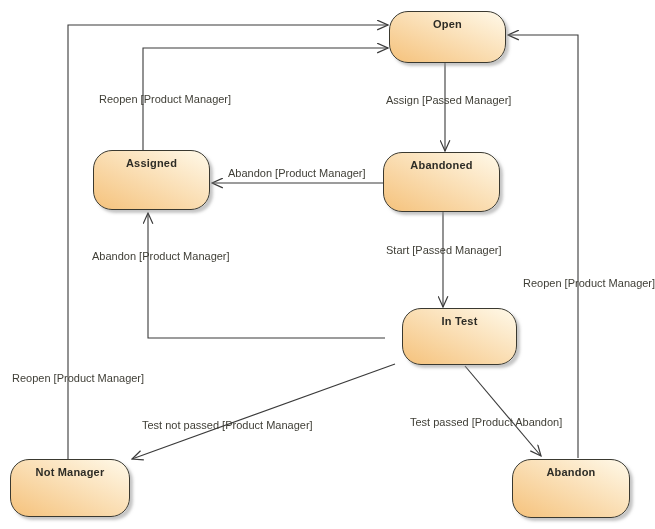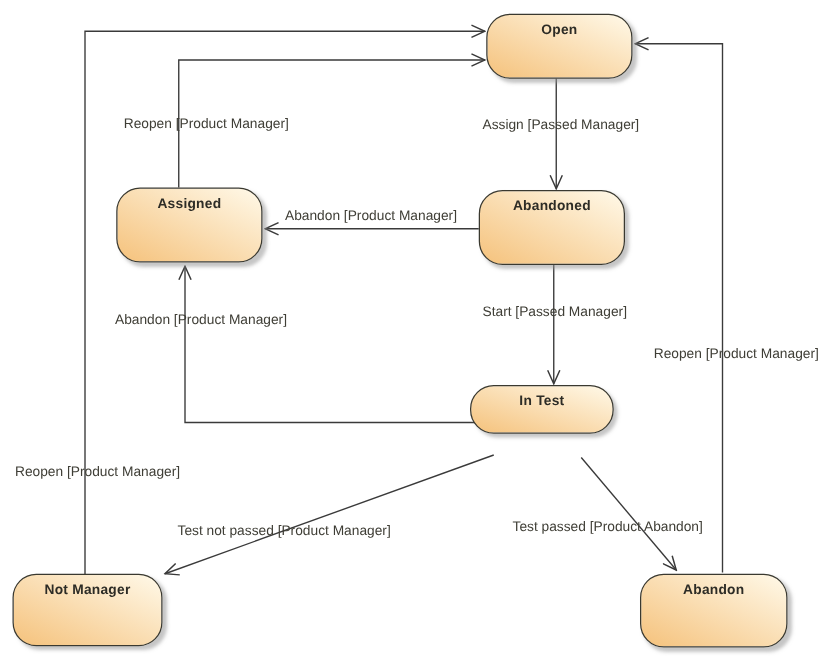--- a/index.html
+++ b/index.html
@@ -69,21 +69,21 @@
   </div>
 
   <div class="state" style="left:93px; top:150px; width:117px; height:60px;">
     <span class="state-title">Assigned</span>
   </div>
 
   <div class="state" style="left:383px; top:152px; width:117px; height:60px;">
     <span class="state-title">Abandoned</span>
   </div>
 
-  <div class="state" style="left:376px; top:308px; width:115px; height:39px;">
+  <div class="state" style="left:402px; top:308px; width:115px; height:57px;">
     <span class="state-title">In Test</span>
   </div>
 
   <div class="state" style="left:10px; top:459px; width:120px; height:58px;">
     <span class="state-title">Not Manager</span>
   </div>
 
   <div class="state" style="left:512px; top:459px; width:118px; height:59px;">
     <span class="state-title">Abandon</span>
   </div>

